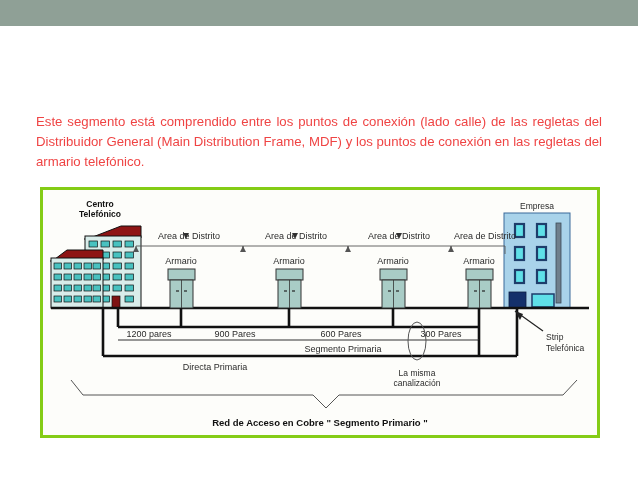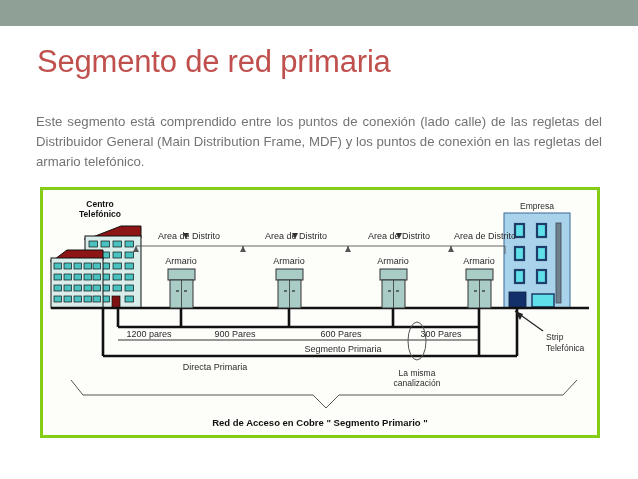--- a/index.html
+++ b/index.html
@@ -27,21 +27,21 @@
     color:#c0504d;
     font-weight:400;
     letter-spacing:-0.2px;
     white-space:nowrap;
     line-height:1;
   }
   
   #body-text{
     position:absolute;left:36px;top:112px;width:566px;
     font-size:13.2px;
-    color:#737373;
+    color:#ef4444;
     line-height:1.52;
     text-align:justify;
   }
   
   #diagram{
     position:absolute;left:40px;top:187px;
     width:560px;height:251px;
     background:#fdfdfa;
     border:3px solid #84cc16;
     box-sizing:border-box;
@@ -54,21 +54,20 @@
   }
   .dg-bold{font-weight:bold;fill:#111;}
 </style>
 </head>
 <body>
 
 <div id="slide">
 
   <div id="topband"></div>
 
-  <div id="title">Segmento de red primaria</div>
 
   <div id="body-text">Este segmento está comprendido entre los puntos de conexión (lado calle) de las regletas del Distribuidor General (Main Distribution Frame, MDF) y los puntos de conexión en las regletas del armario telefónico.</div>
 
   <div id="diagram">
     <svg id="dgsvg" viewBox="0 0 554 245" preserveAspectRatio="none">
 
       <g>
 
         <text class="dg-txt dg-bold" x="57" y="17" font-size="8.5" text-anchor="middle">Centro</text>
         <text class="dg-txt dg-bold" x="57" y="27" font-size="8.5" text-anchor="middle">Telefónico</text>

